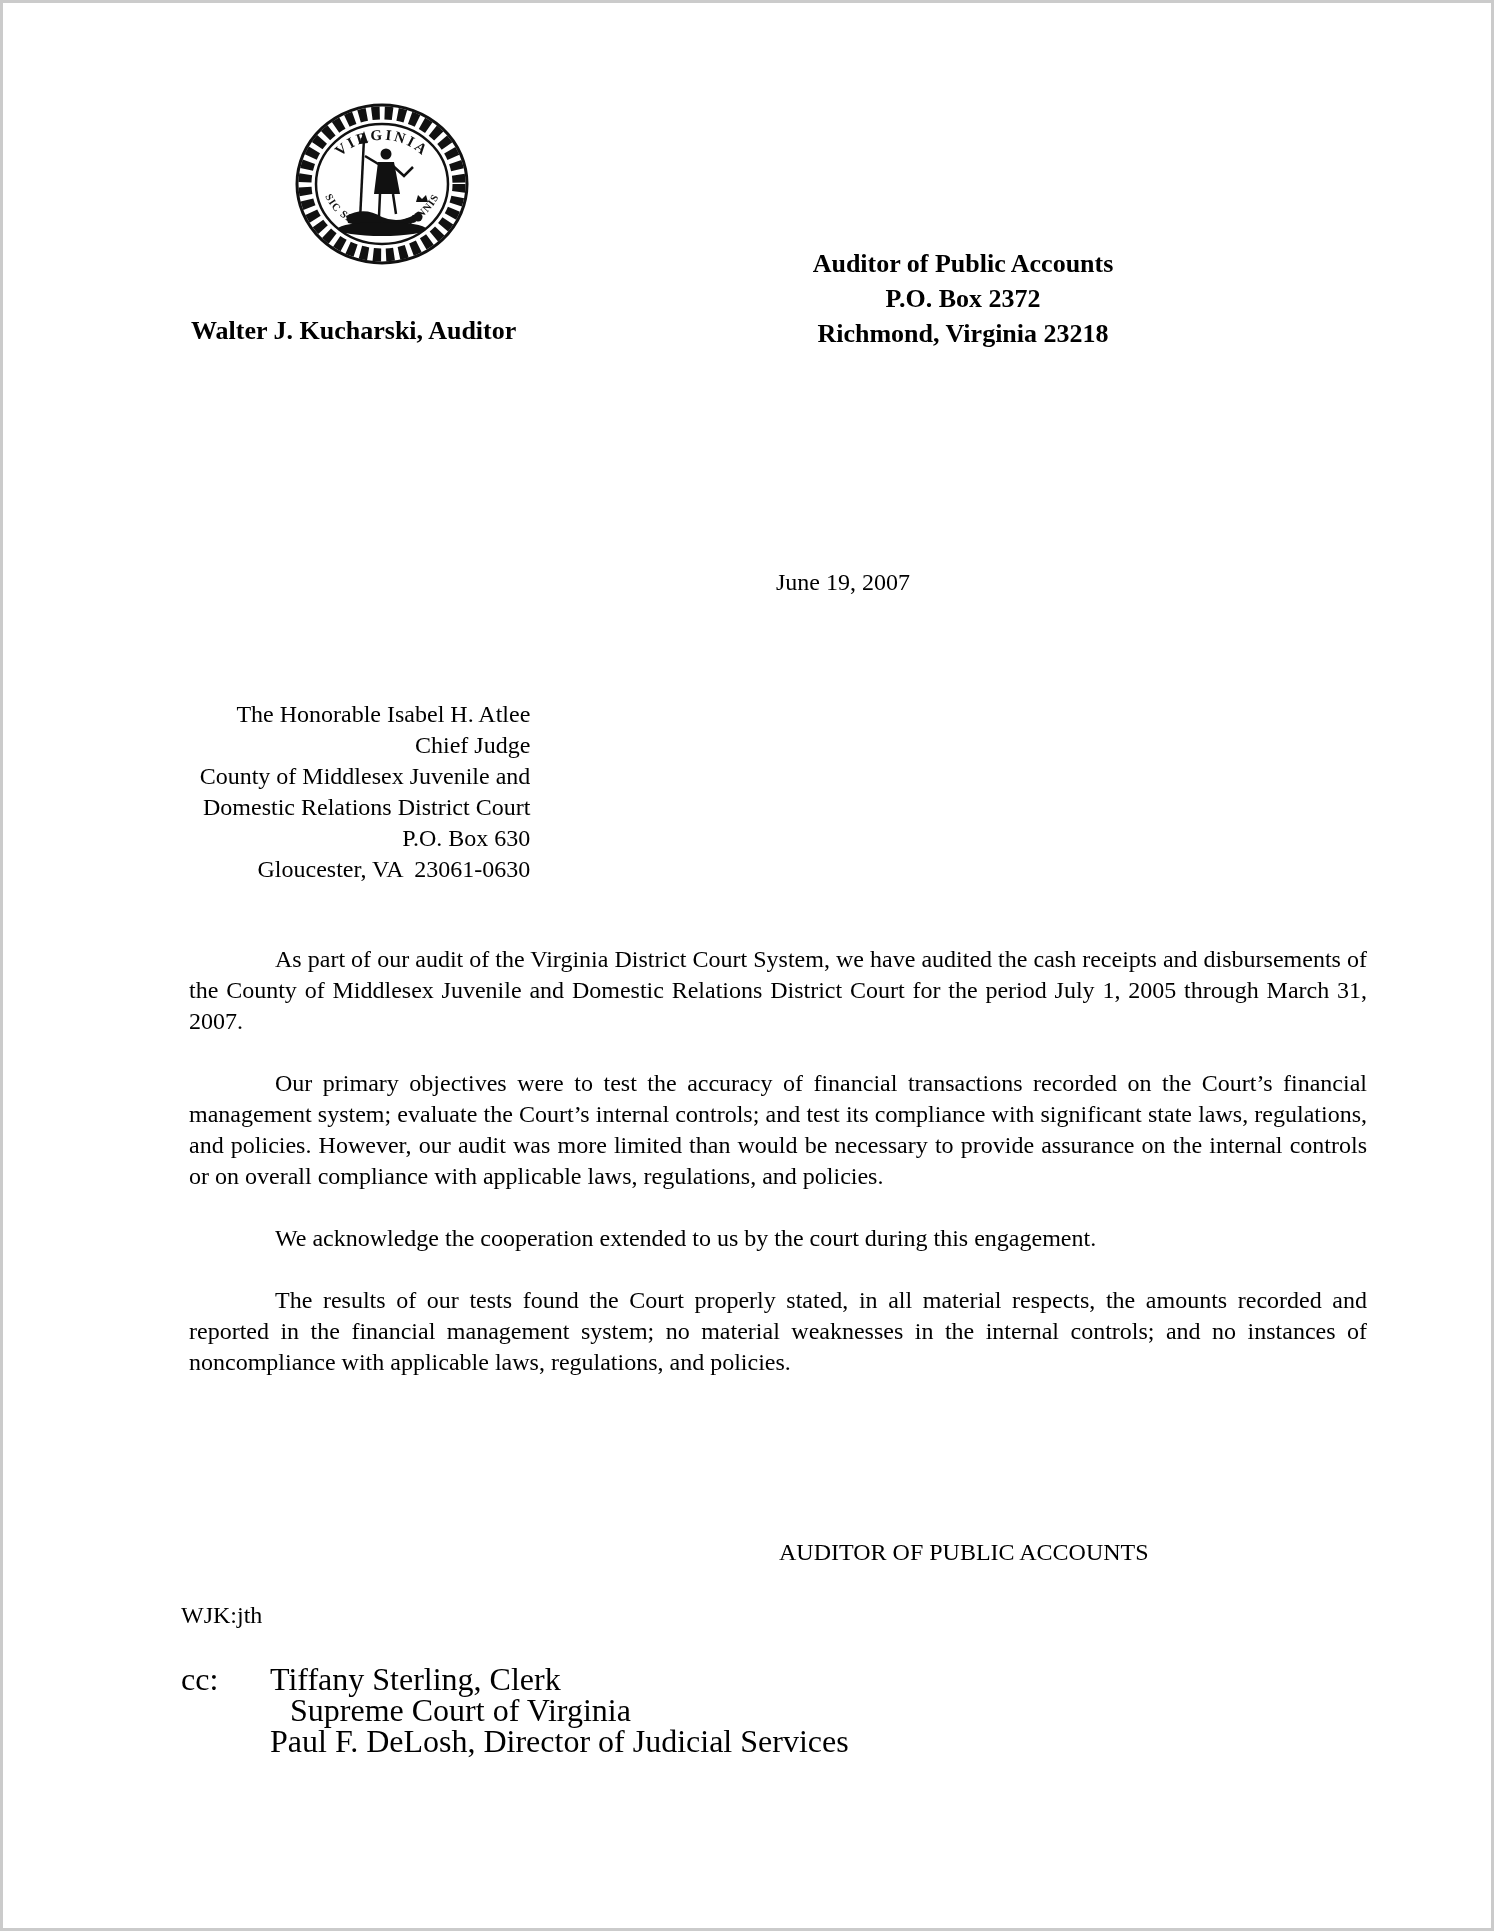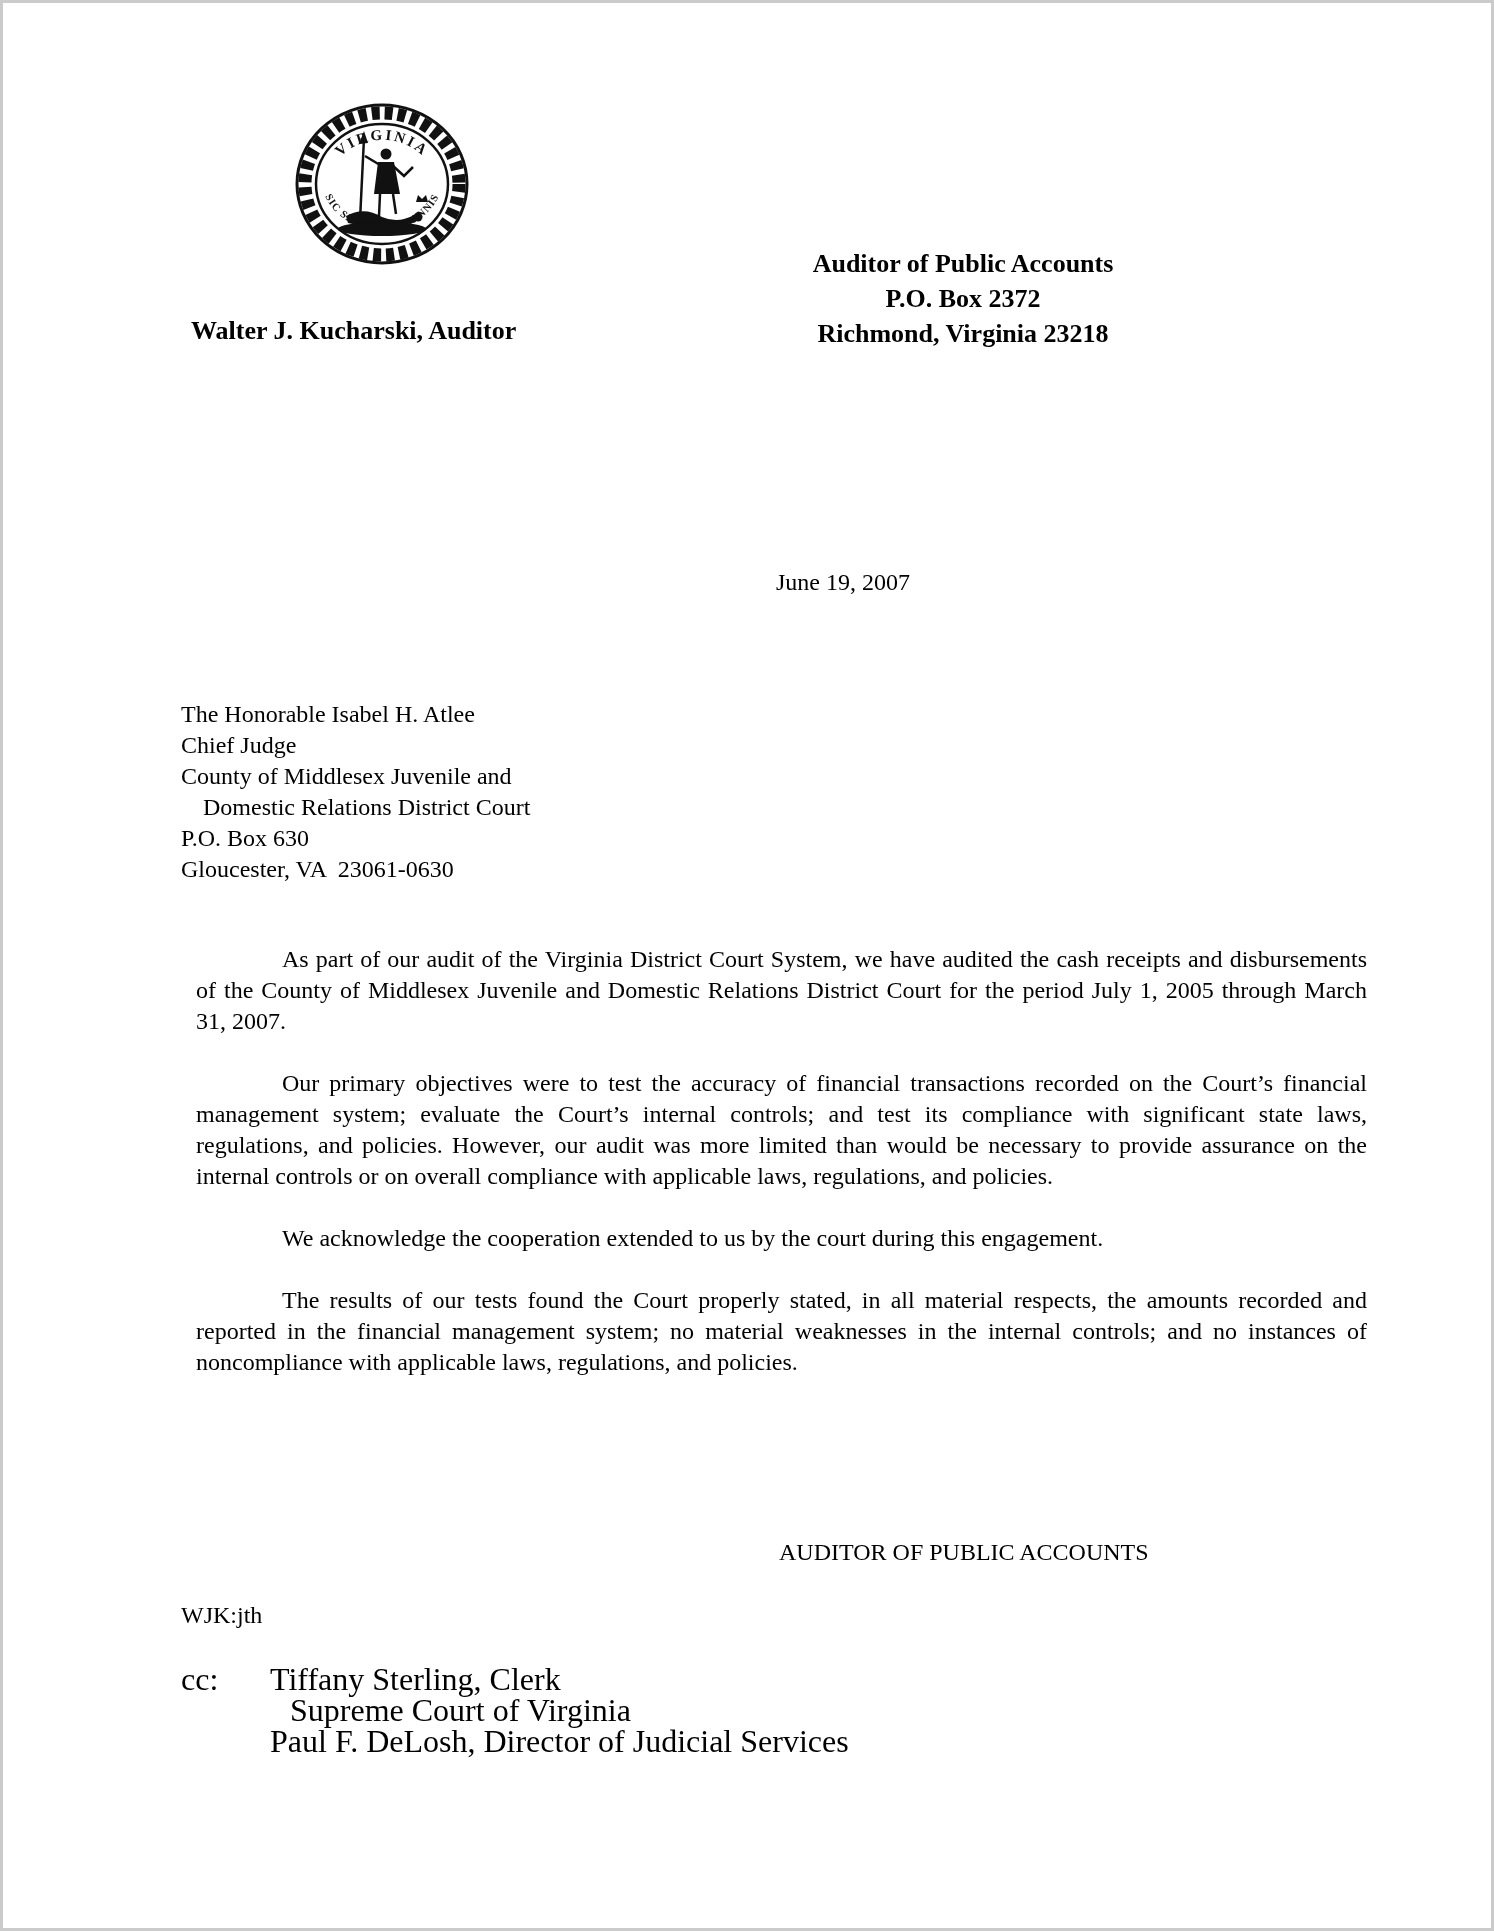--- a/index.html
+++ b/index.html
@@ -50,31 +50,32 @@
     position: absolute;
     left: 773px; top: 566px;
     font-size: 24px;
     white-space: nowrap;
   }
   .recipient {
     position: absolute;
     left: 178px; top: 696px;
     font-size: 24px;
     line-height: 31px;
+    text-align: right;
   }
   .recipient .line { white-space: pre; }
   .recipient .indent-1 { padding-left: 22px; }
   .body-text {
     position: absolute;
     left: 178px; top: 941px; width: 1186px;
     font-size: 24px;
     line-height: 31px;
     text-align: justify;
   }
-  .body-text p { margin: 0 0 31px 15px; text-indent: 86px; }
+  .body-text p { margin: 0 0 31px 8px; text-indent: 86px; }
   .sig-org {
     position: absolute;
     left: 776px; top: 1536px;
     font-size: 24px;
     white-space: nowrap;
   }
   .typist-initials {
     position: absolute;
     left: 178px; top: 1599px;
     font-size: 24px;

